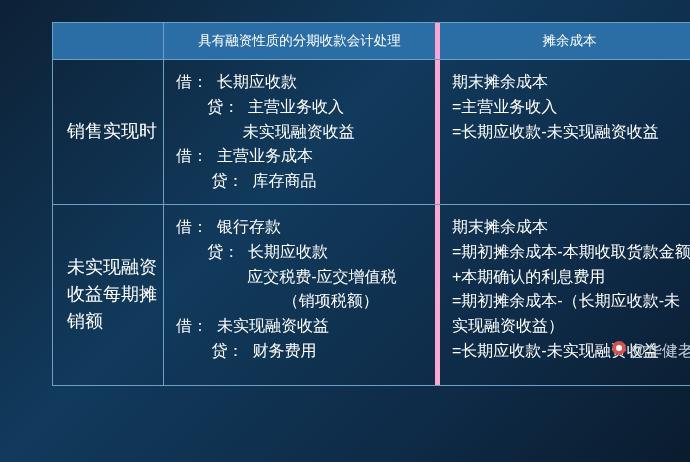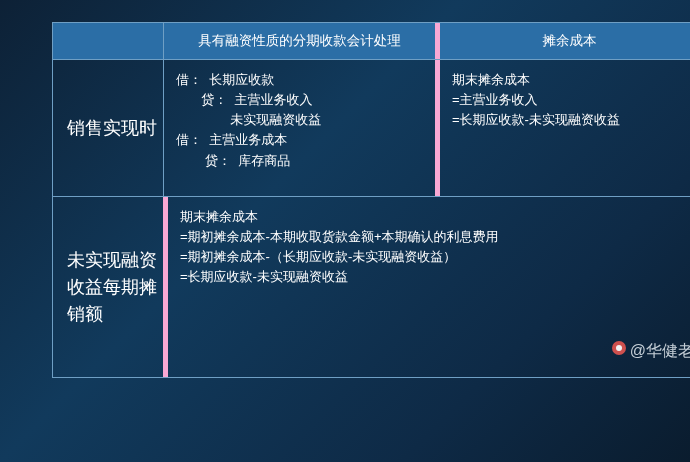--- a/index.html
+++ b/index.html
@@ -52,21 +52,21 @@
   .col-c { flex: 1 1 auto; }
 
   .vline-b { border-left: 1px solid #6f9fc4; }
   .vline-c { border-left: 5px solid #f9a8d4; }
   .hline   { border-top: 1px solid #6f9fc4; }
 
   .cell {
     box-sizing: border-box;
     padding: 10px 8px 10px 12px;
     color: #ffffff;
-    font-size: 13px;
+    font-size: 16px;
     line-height: 1.55;
     white-space: pre-wrap;
   }
   .label-cell {
     display: flex;
     align-items: center;
     justify-content: flex-start;
     padding-left: 14px;
     padding-right: 6px;
     font-size: 18px;
@@ -140,20 +140,26 @@
                未实现融资收益
 借：  主营业务成本
         贷：  库存商品</div>
       <div class="col-c cell vline-c">期末摊余成本
 =主营业务收入
 =长期应收款-未实现融资收益</div>
     </div>
 
     <div class="row body-row2 hline">
       <div class="col-a cell label-cell">未实现融资收益每期摊销额</div>
+      <div class="col-b cell vline-b">借：  银行存款
+       贷：  长期应收款
+                应交税费-应交增值税
+                        （销项税额）
+借：  未实现融资收益
+        贷：  财务费用</div>
       <div class="col-c cell vline-c">期末摊余成本
 =期初摊余成本-本期收取货款金额+本期确认的利息费用
 =期初摊余成本-（长期应收款-未实现融资收益）
 =长期应收款-未实现融资收益</div>
     </div>
 
 
   </div>
 
   <div class="watermark">

